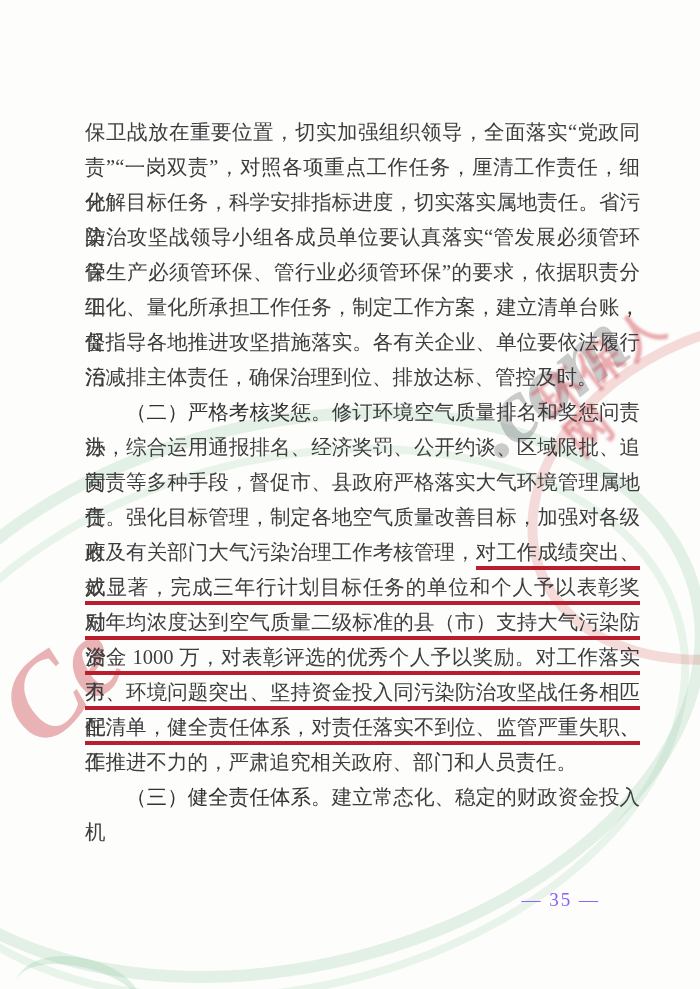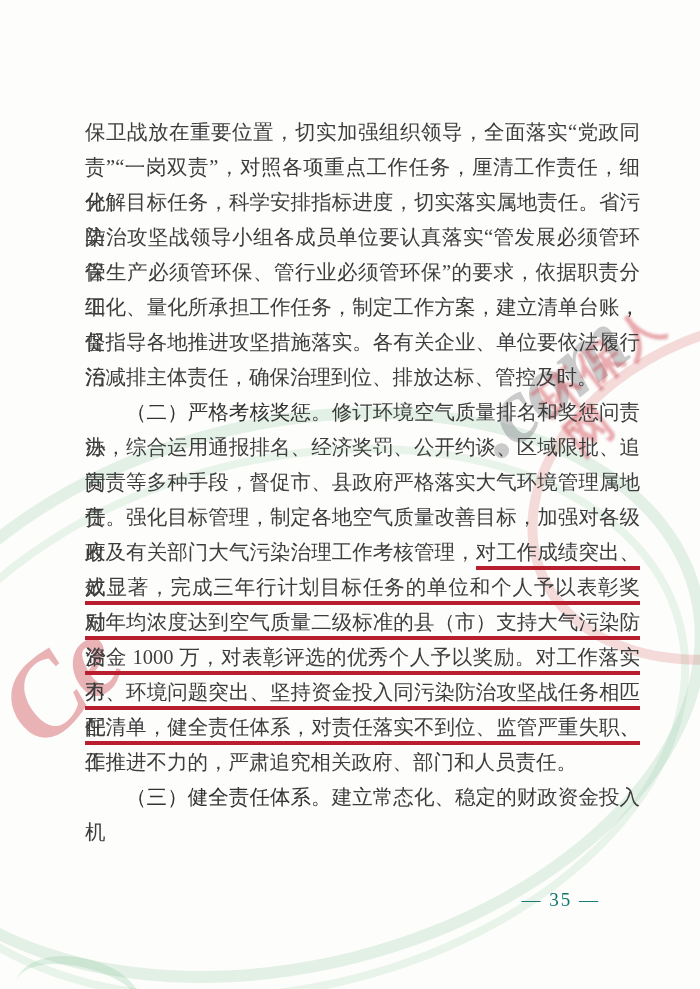--- a/index.html
+++ b/index.html
@@ -83,21 +83,21 @@
   }
   .line.indent{text-indent:41px;}
   .seg-b{font-weight:normal;color:#333;}
   .seg-u{
     background:linear-gradient(#b81e2d,#b81e2d) 0 100%/100% 4px no-repeat;
     padding-bottom:7px;
   }
   .page-num{
     position:absolute;z-index:2;
     right:100px;top:889px;
-    font-size:19px;color:#0f766e;
+    font-size:19px;color:#8b5cf6;
     letter-spacing:2px;
   }
 </style>
 </head>
 <body>
 
 <div class="wm wm-arc1"></div>
 <div class="wm wm-arc2"></div>
 <div class="wm wm-arc3"></div>
 <div class="wm wm-arc4"></div>

